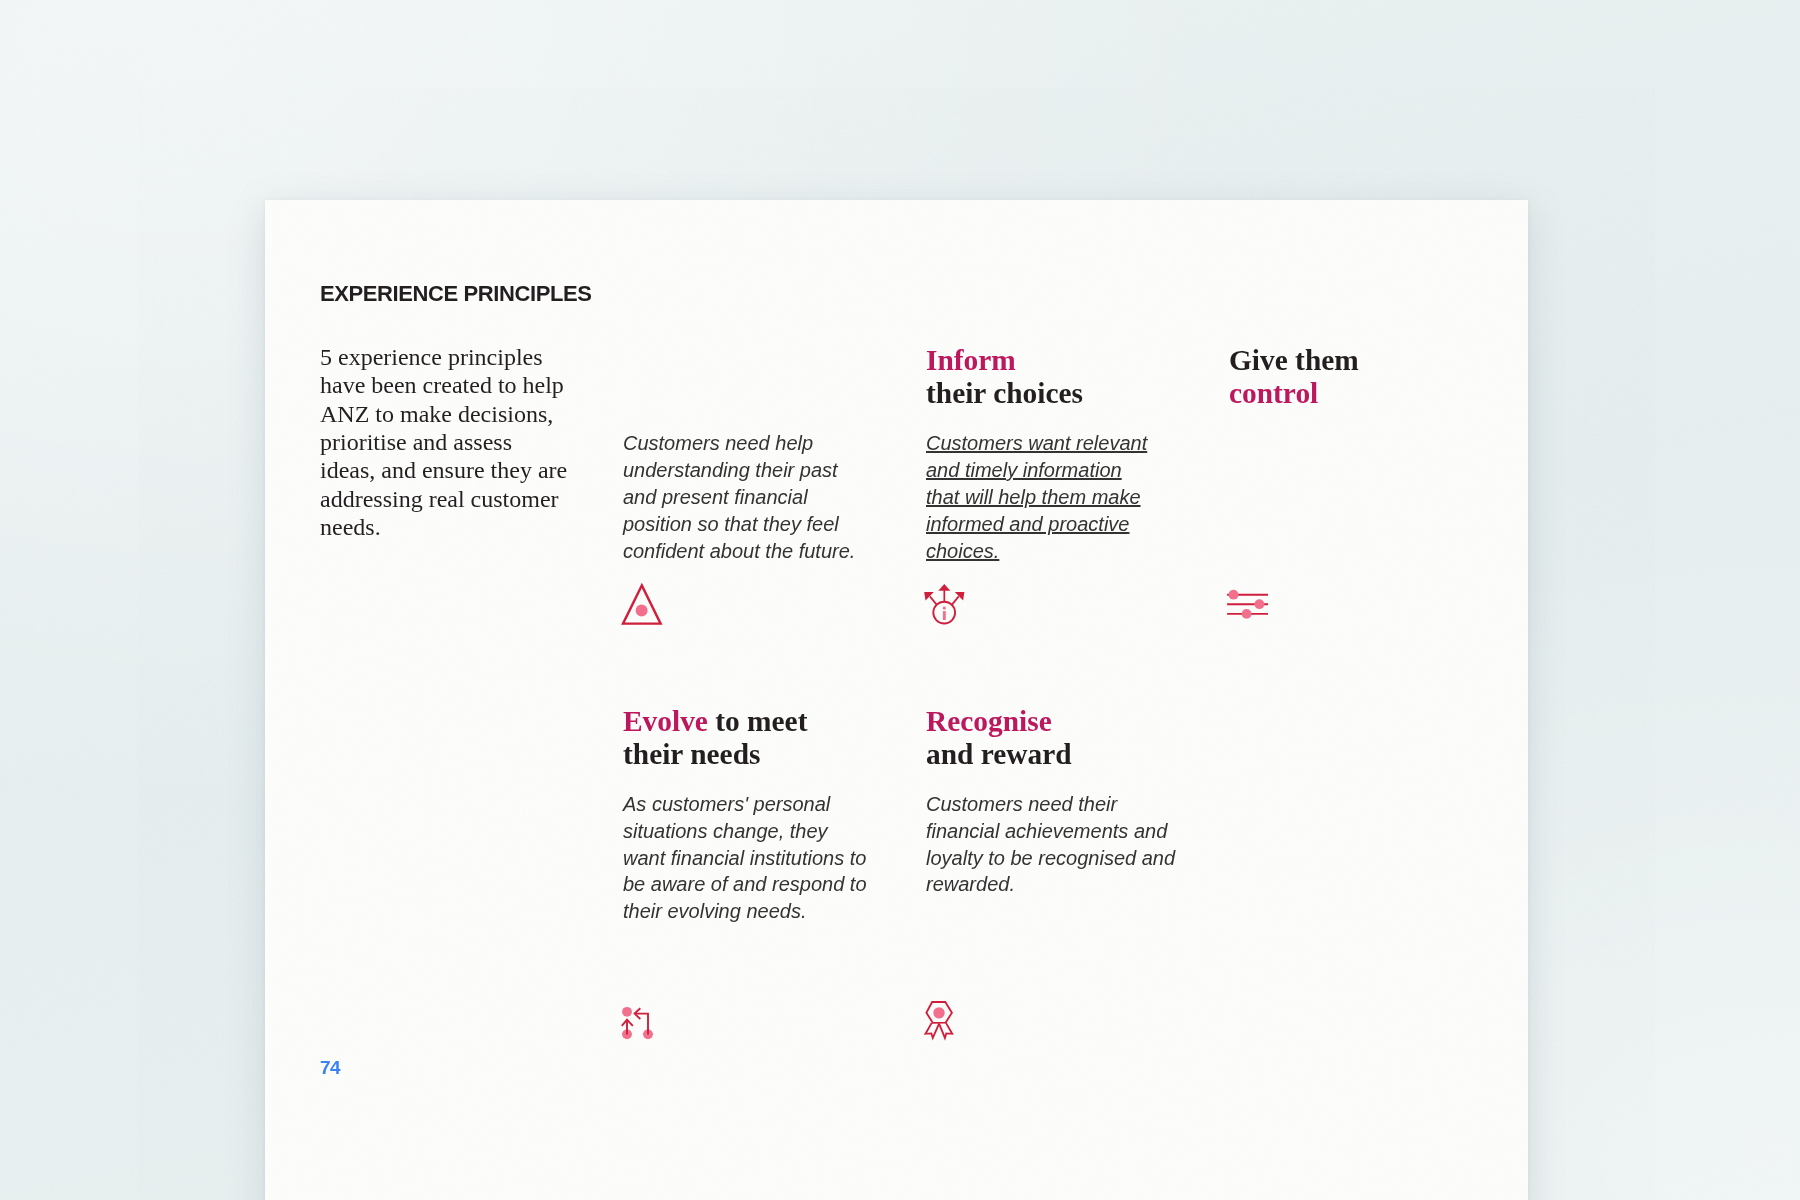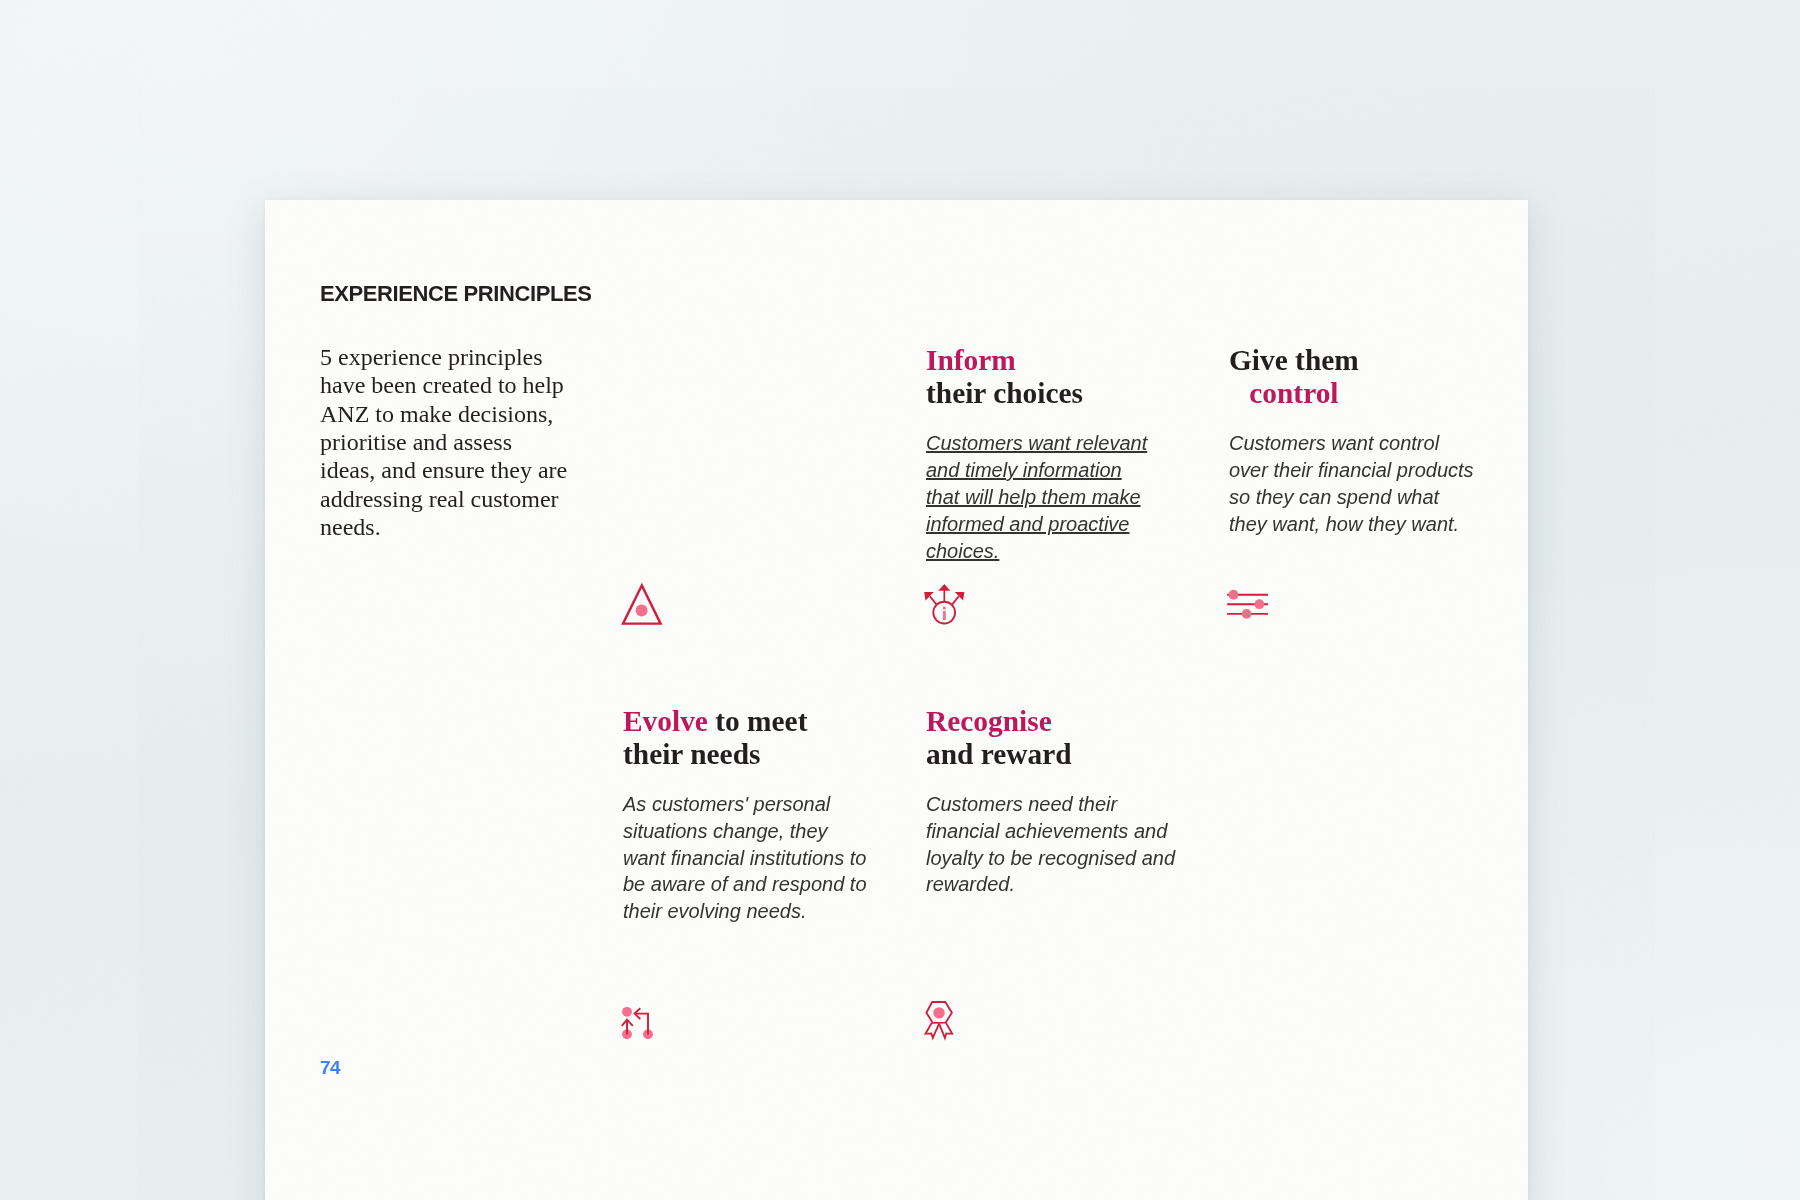--- a/index.html
+++ b/index.html
@@ -44,26 +44,26 @@
   <filter id="grain">
       <feTurbulence type="fractalNoise" baseFrequency="0.9" numOctaves="2" stitchTiles="stitch"></feTurbulence>
     <feColorMatrix type="saturate" values="0"></feColorMatrix>
     </filter>
 </svg>
 <div id="slide">
   <div class="eyebrow">EXPERIENCE PRINCIPLES</div>
 
   <div class="intro"><span>5 experience principles</span><br><span>have been created to help</span><br><span>ANZ to make decisions,</span><br><span>prioritise and assess</span><br><span>ideas, and ensure they are</span><br><span>addressing real customer</span><br><span>needs.</span></div>
 
+  <div class="btext" style="left:358px;top:230.4px;"><span>Customers need help</span><br><span>understanding their past</span><br><span>and present financial</span><br><span>position so that they feel</span><br><span>confident about the future.</span></div>
 
   <div class="h2" style="left:661px;top:143.5px;"><span class="pink">Inform</span><br><span>their choices</span></div>
   <div class="btext" style="left:661px;top:230.4px;text-decoration:underline;"><span>Customers want relevant</span><br><span>and timely information</span><br><span>that will help them make</span><br><span>informed and proactive</span><br><span>choices.</span></div>
 
-  <div class="h2" style="left:964px;top:143.5px;text-align:center;"><span>Give them</span><br><span class="pink">control</span></div>
-  <div class="btext" style="left:964px;top:230.4px;"><span>Customers want control</span><br><span>over their financial products</span><br><span>so they can spend what</span><br><span>they want, how they want.</span></div>
+  <div class="h2" style="left:964px;top:143.5px;"><span>Give them</span><br><span class="pink">control</span></div>
 
   <div class="h2" style="left:358px;top:505.0px;"><span class="pink">Evolve</span><span> to meet</span><br><span>their needs</span></div>
   <div class="btext" style="left:358px;top:591px;"><span>As customers' personal</span><br><span>situations change, they</span><br><span>want financial institutions to</span><br><span>be aware of and respond to</span><br><span>their evolving needs.</span></div>
 
   <div class="h2" style="left:661px;top:505.0px;"><span class="pink">Recognise</span><br><span>and reward</span></div>
   <div class="btext" style="left:661px;top:591px;"><span>Customers need their</span><br><span>financial achievements and</span><br><span>loyalty to be recognised and</span><br><span>rewarded.</span></div>
 
   <div class="grain"></div>
 
   <svg class="icon" style="left:353px;top:381px;" width="48" height="50" viewBox="0 0 48 50">

